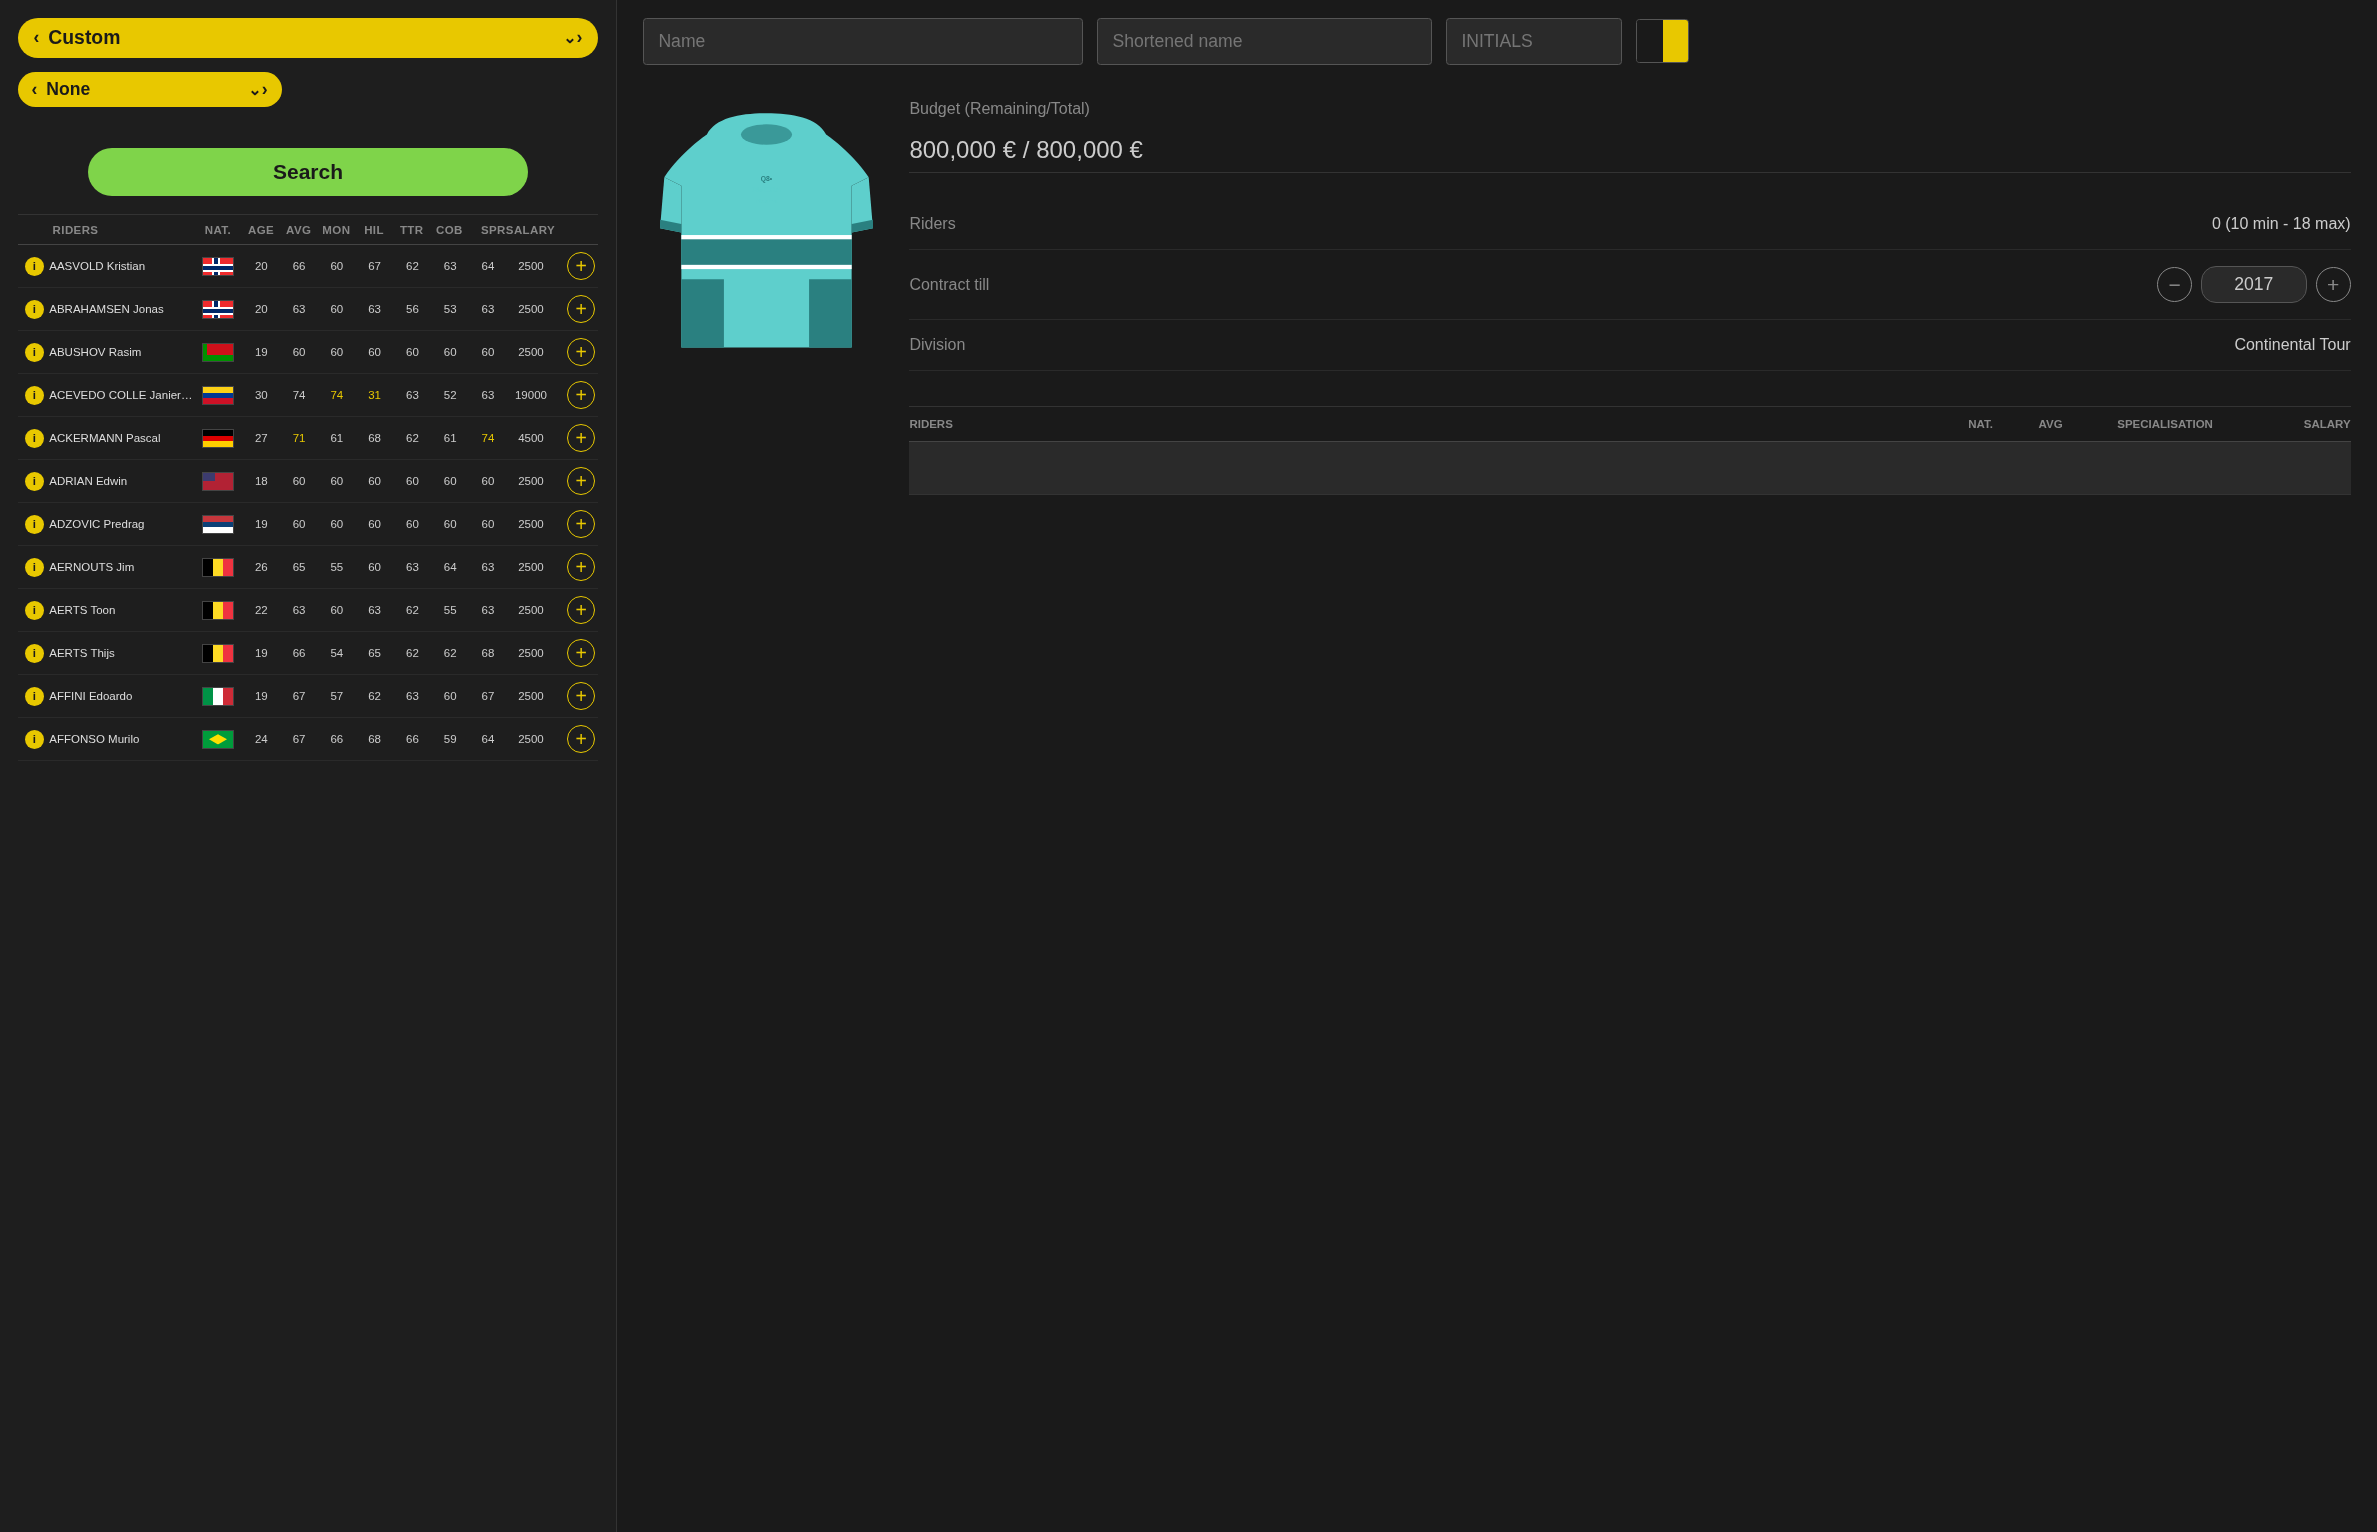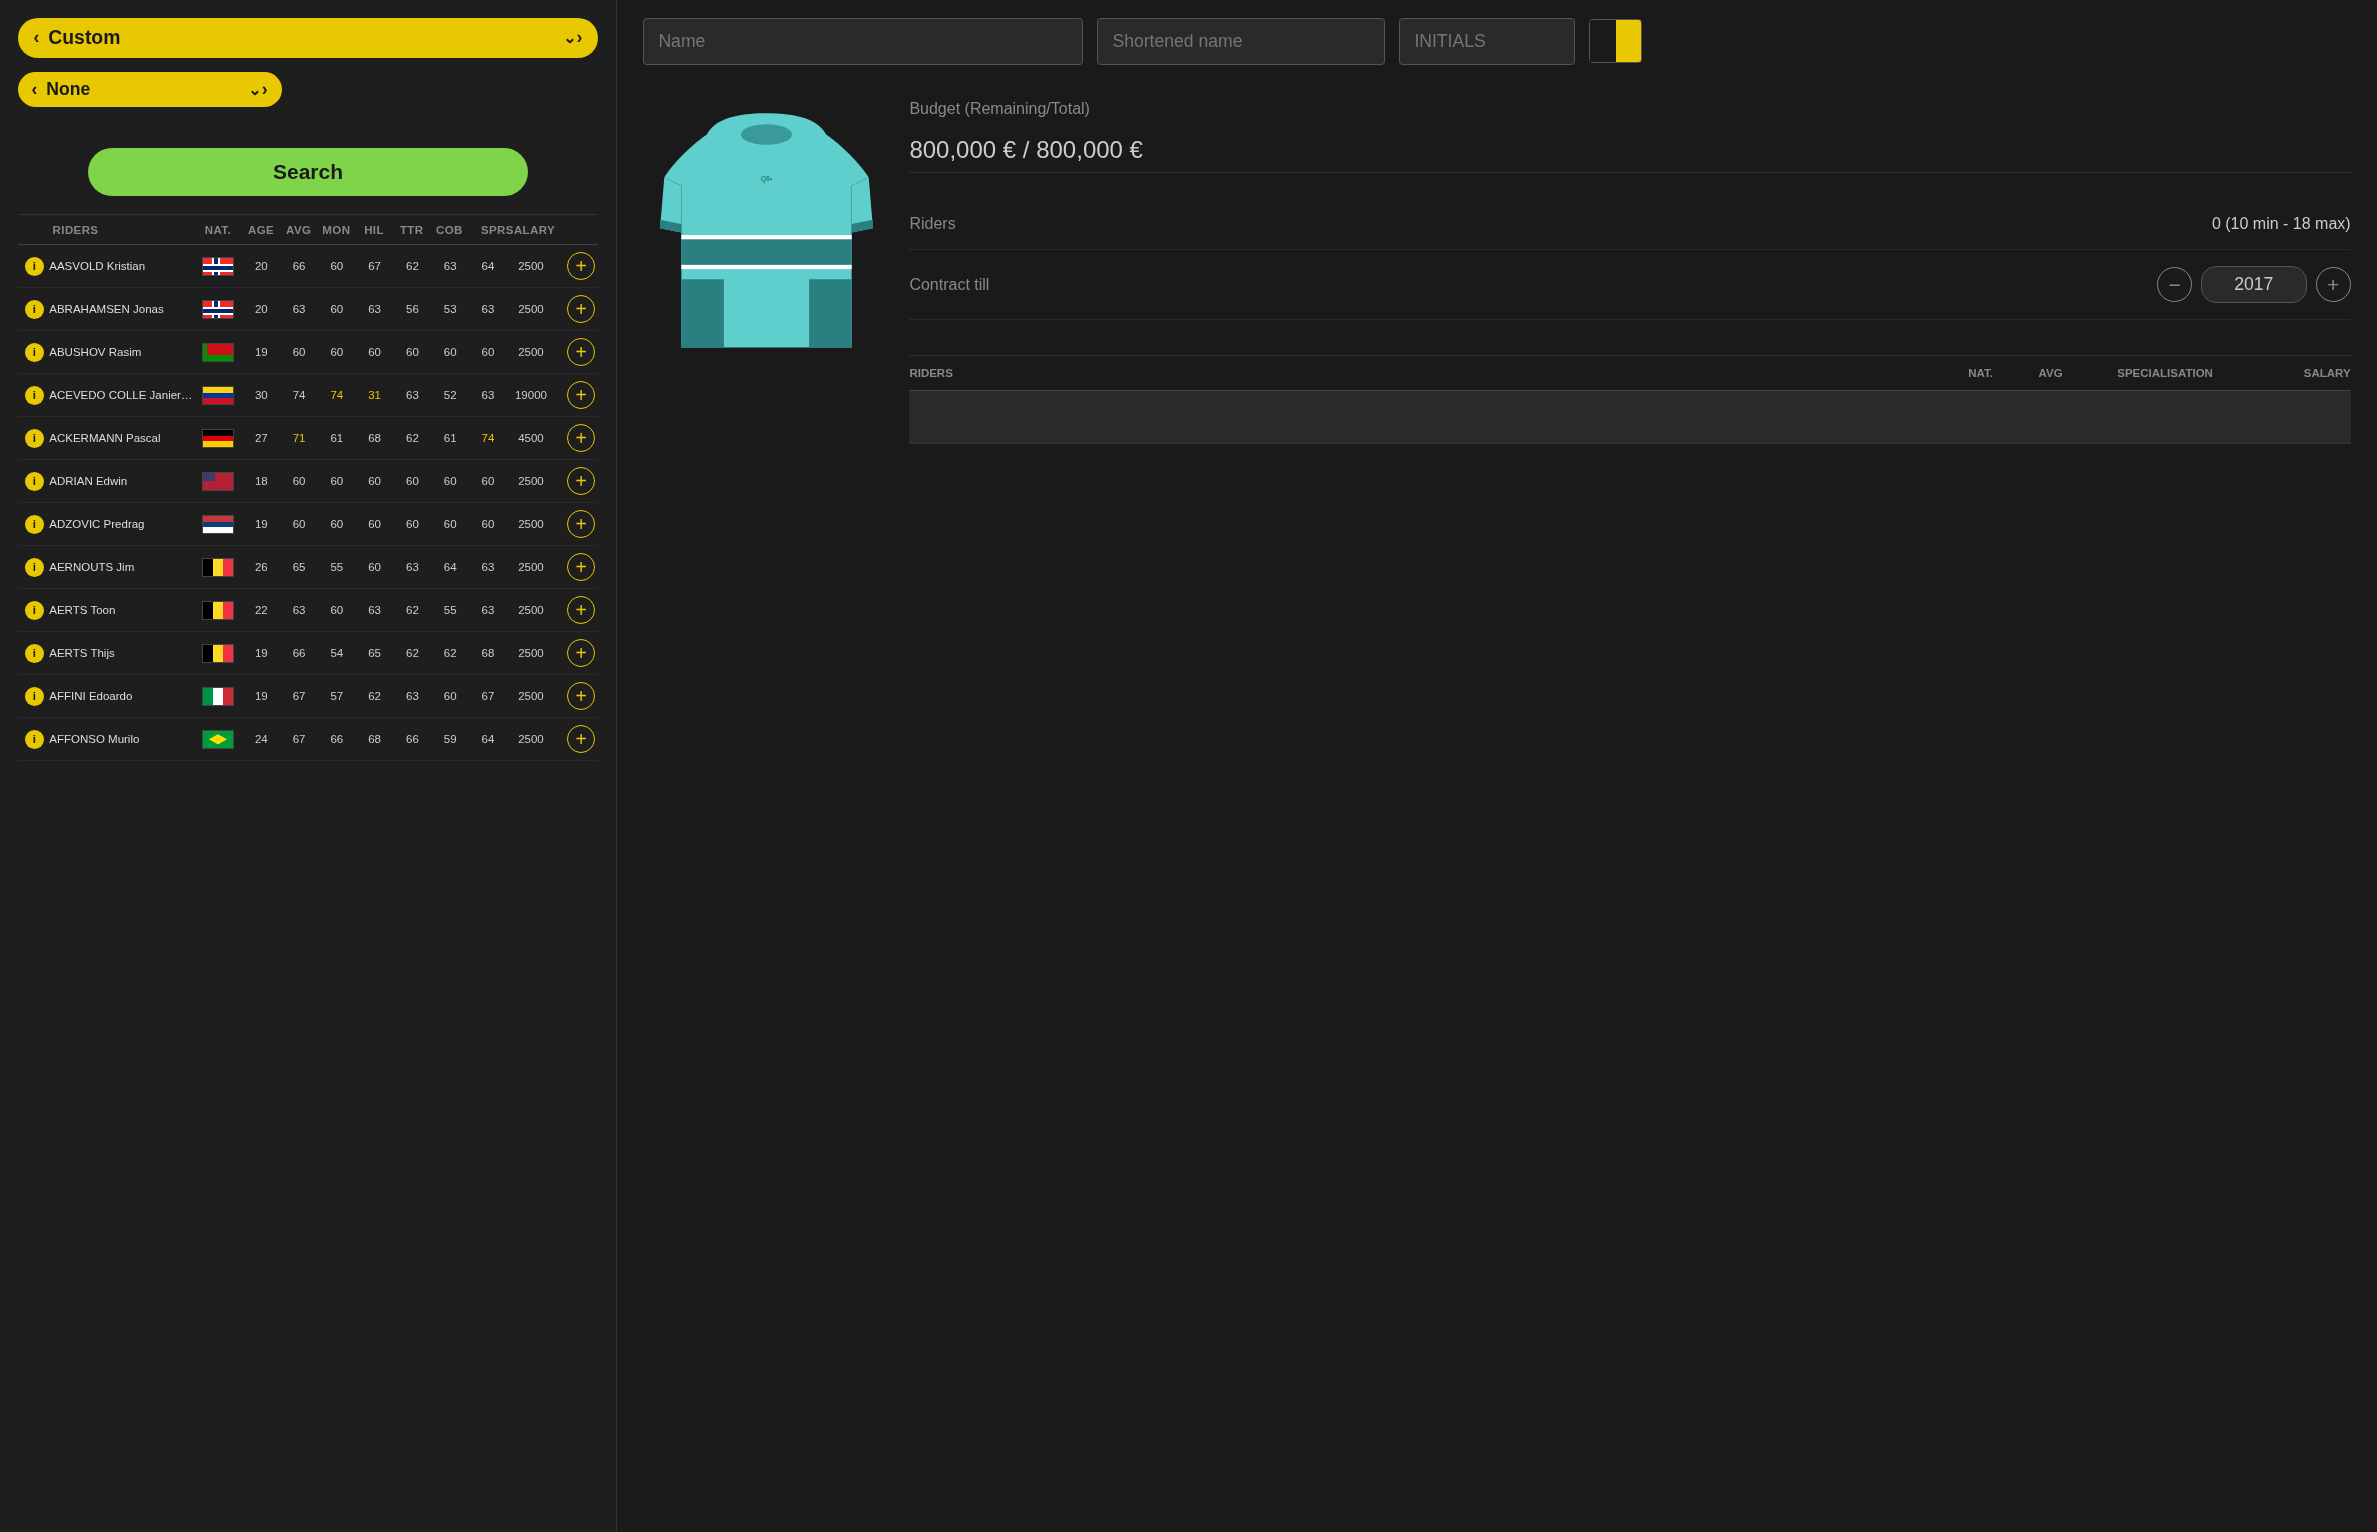--- a/index.html
+++ b/index.html
@@ -272,21 +272,21 @@
     .text-input {
       background: #2a2a2a;
       border: 0.9px solid #555;
       color: #ccc;
       padding: 12.3px 14px;
       font-size: 17.6px;
       border-radius: 3.5px;
       outline: none;
     }
     .input-name { width: 440px; }
-    .input-short { width: 288px; }
+    .input-short { width: 335px; }
     .input-initials { width: 176px; }
     .flag-selector {
       width: 53px;
       height: 44px;
       border: 1.8px solid #555;
       border-radius: 3.5px;
       overflow: hidden;
       cursor: pointer;
       display: flex;
     }
@@ -749,20 +749,24 @@
 
         <div class="info-row">
           <span class="info-label">Contract till</span>
           <div class="contract-control">
             <button class="contract-btn">−</button>
             <input class="contract-year text-input" type="text" value="2017" style="">
             <button class="contract-btn">+</button>
           </div>
         </div>
 
+        <div class="info-row">
+          <span class="info-label">Division</span>
+          <span class="info-value">Continental Tour</span>
+        </div>
 
         <div class="team-roster">
           <div class="team-roster-header">
             <span class="trh-riders">RIDERS</span>
             <span class="trh-nat">NAT.</span>
             <span class="trh-avg">AVG</span>
             <span class="trh-spec">SPECIALISATION</span>
             <span class="trh-salary">SALARY</span>
           </div>
           <div class="roster-empty"></div>

